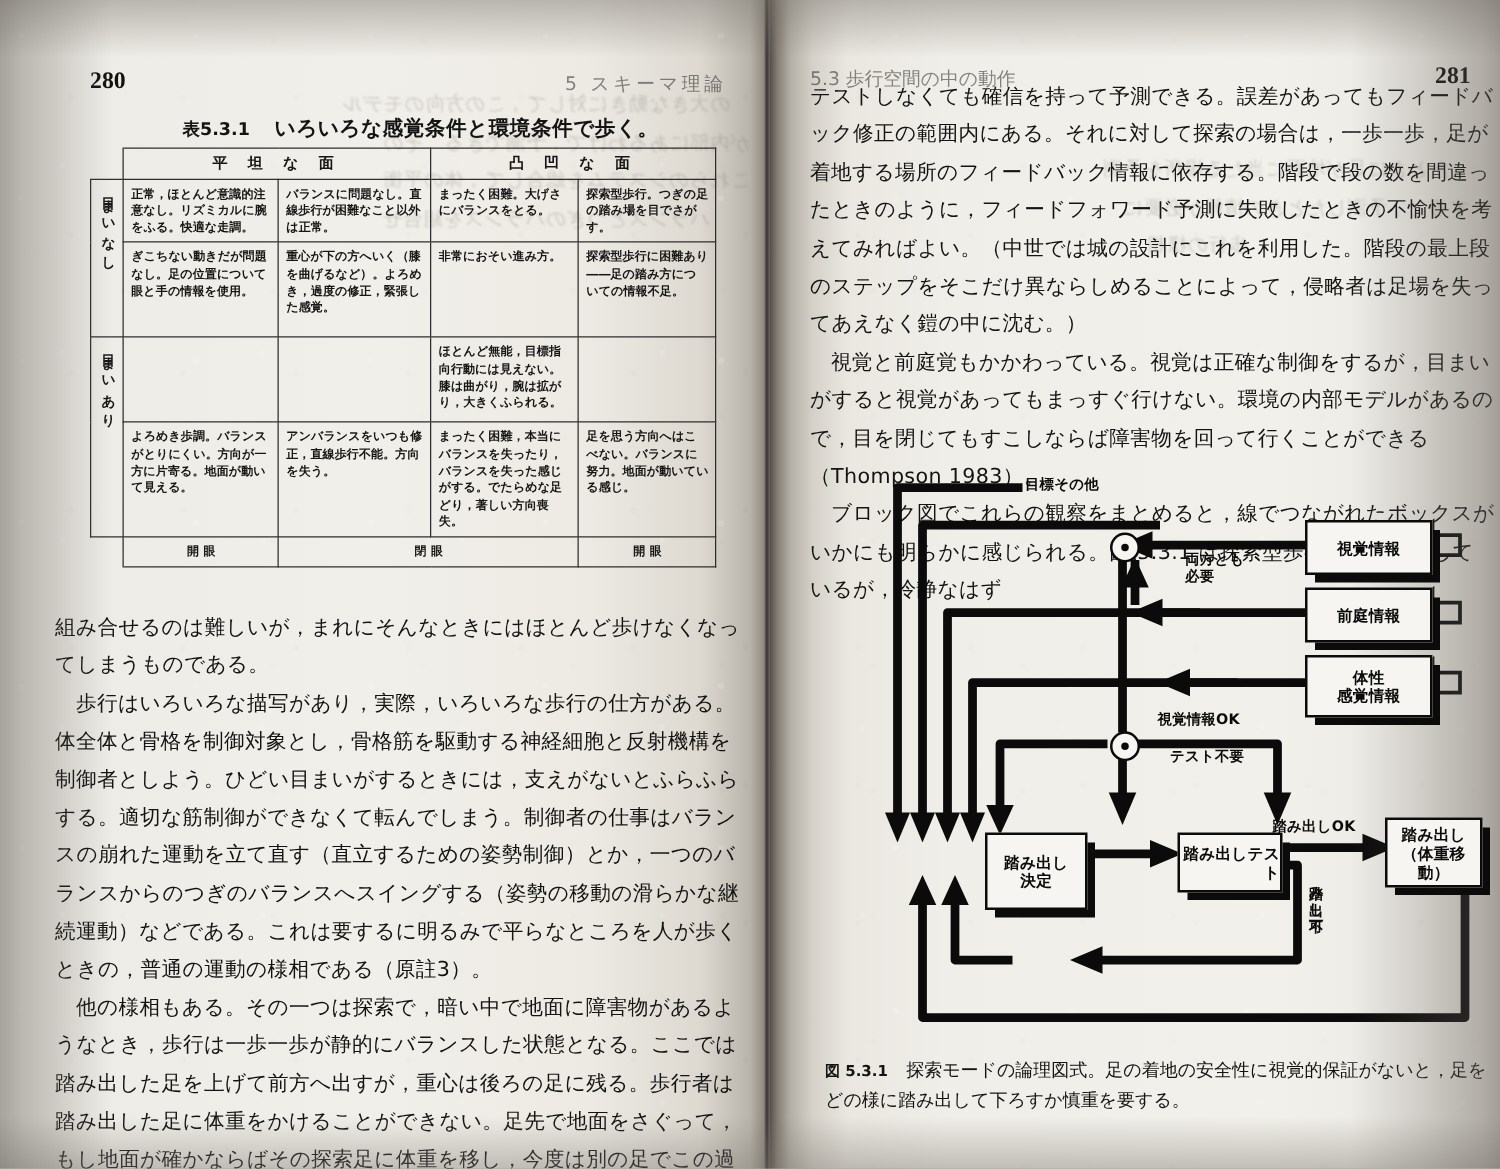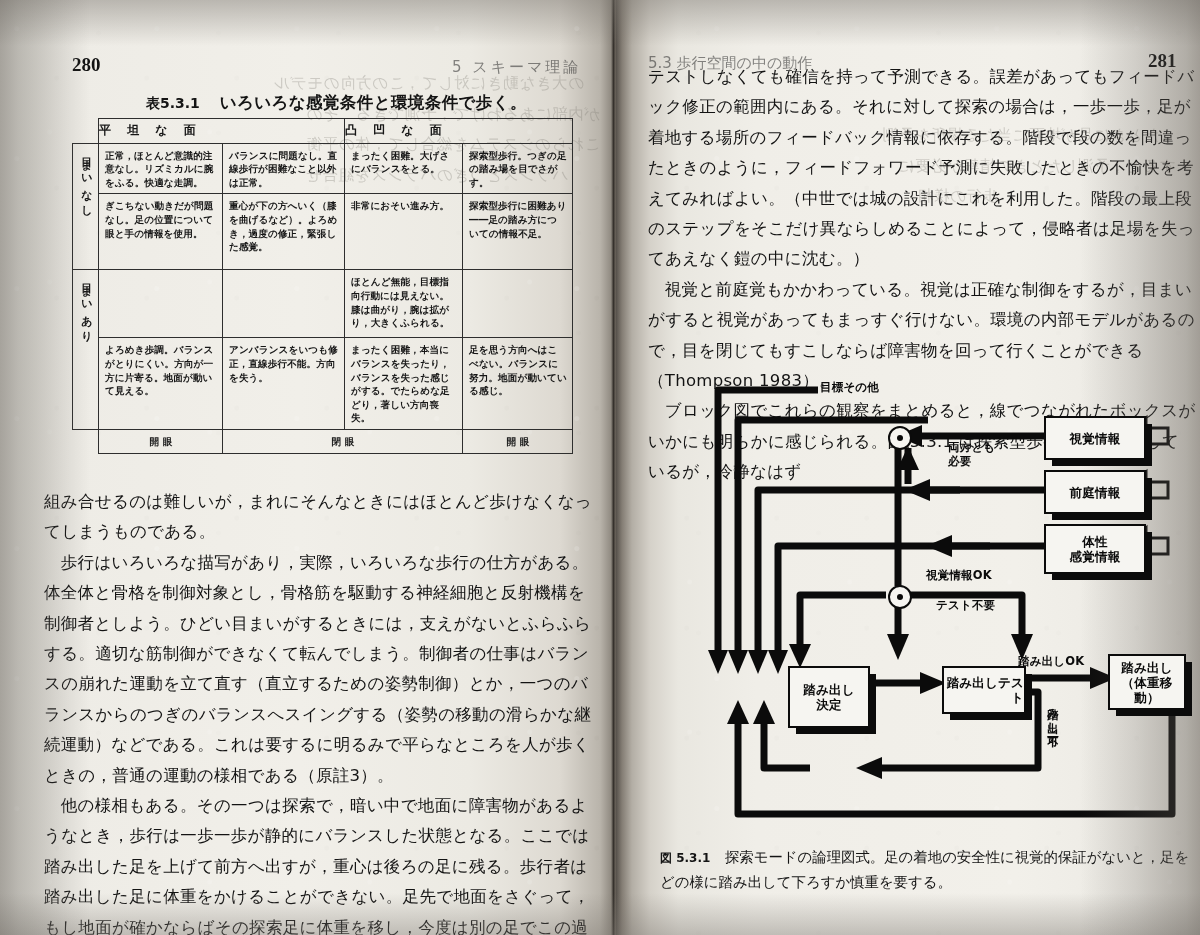--- a/index.html
+++ b/index.html
@@ -33,21 +33,21 @@
   
   #tbl-caption{position:absolute;left:146px;top:92px;font-size:16.5px;font-weight:bold;color:#141414;}
   #tbl-caption .num{font-size:14px;}
   #tbl-caption .txt{font-weight:bold;letter-spacing:.4px;}
 
   table.t531{position:absolute;left:72px;top:118px;width:500px;
      border-collapse:collapse;table-layout:fixed;}
   table.t531 td,table.t531 th{border:1px solid #2e2e2e;vertical-align:top;
      padding:5px 5px 4px 6px;font-size:9.6px;line-height:13.6px;color:#161616;
      letter-spacing:.1px;font-weight:bold;background:transparent;}
-  table.t531 th{font-weight:bold;text-align:left;vertical-align:middle;
+  table.t531 th{font-weight:bold;text-align:center;vertical-align:middle;
      font-size:12px;letter-spacing:6px;padding:5px 0;}
   td.rowhead{width:22px;padding:0;text-align:center;vertical-align:middle;}
   td.rowhead span{writing-mode:vertical-rl;font-size:11px;letter-spacing:2.5px;
      font-weight:bold;display:inline-block;}
   td.footcell{text-align:center;vertical-align:middle;font-size:12px;
      letter-spacing:7px;padding:6px 0 5px;}
   td.blank{}
 
   #body-left{position:absolute;left:44px;top:487px;width:556px;}
   #body-right{position:absolute;left:648px;top:62px;width:548px;}

